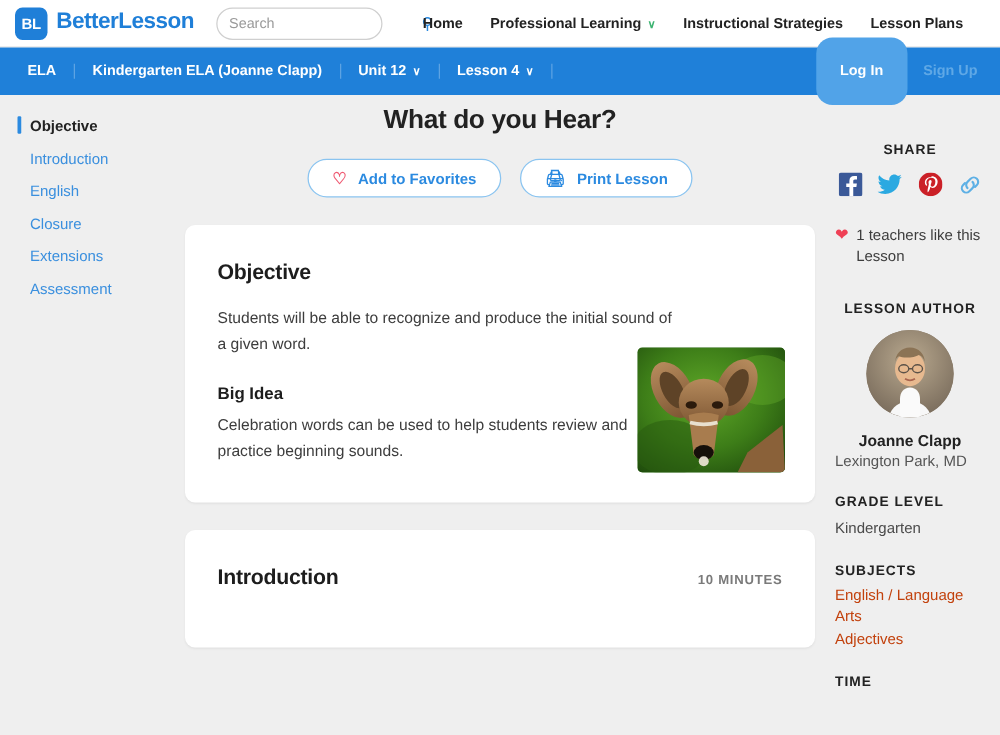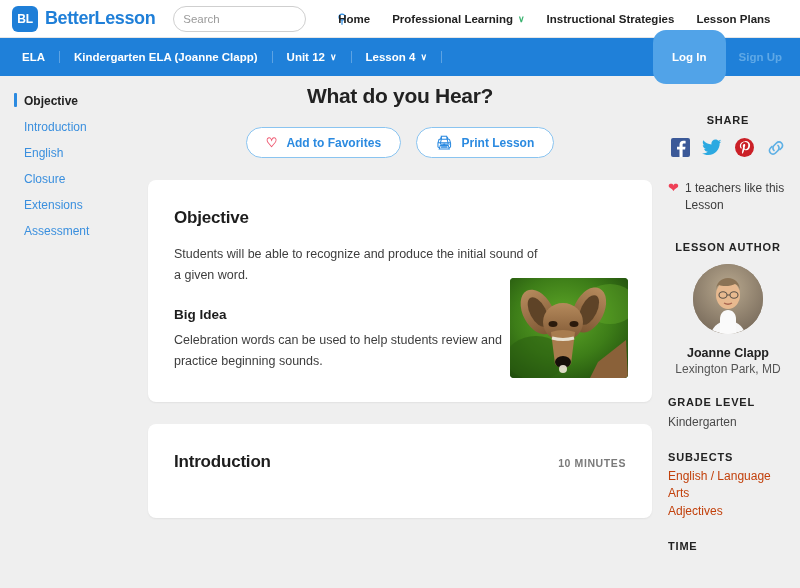--- a/index.html
+++ b/index.html
@@ -13,21 +13,21 @@
 
   
   .topnav {
     height: 38px;
     background: #ffffff;
     display: flex;
     align-items: center;
     padding: 0 12px;
     border-bottom: 1px solid #e6e6e6;
   }
-  .logo-wrap { display: flex; align-items: center; gap: 7px; }
+  .logo-wrap { display: flex; align-items: flex-start; gap: 7px; }
   .logo-mark {
     width: 26px; height: 26px;
     background: #1f7fd8;
     border-radius: 6px;
     display: flex; align-items: center; justify-content: center;
     color: #fff; font-weight: bold; font-size: 12px; letter-spacing: -0.3px;
   }
   .logo-text {
     color: #1f7fd8; font-weight: bold; font-size: 18px; letter-spacing: -0.4px;
   }
@@ -180,21 +180,21 @@
   .avatar {
     width: 70px; height: 70px; border-radius: 50%;
     margin: 0 auto; overflow: hidden;
     background: #8b7d6b; position: relative;
   }
   .author-name {
     text-align: center; font-size: 12.5px; font-weight: bold;
     color: #222; margin-top: 12px;
   }
   .author-loc {
-    text-align: center; font-size: 12px; color: #555; margin-top: 2px;
+    font-size: 12px; color: #555; margin-top: 2px;
   }
   .r-val { font-size: 12px; color: #4a4a4a; line-height: 1.5; }
   .r-link { font-size: 12px; color: #c2410c; line-height: 1.45; cursor: pointer; display: block; }
 </style>
 </head>
 <body>
 
 <div class="topnav">
   <div class="logo-wrap">
     <div class="logo-mark">BL</div>

